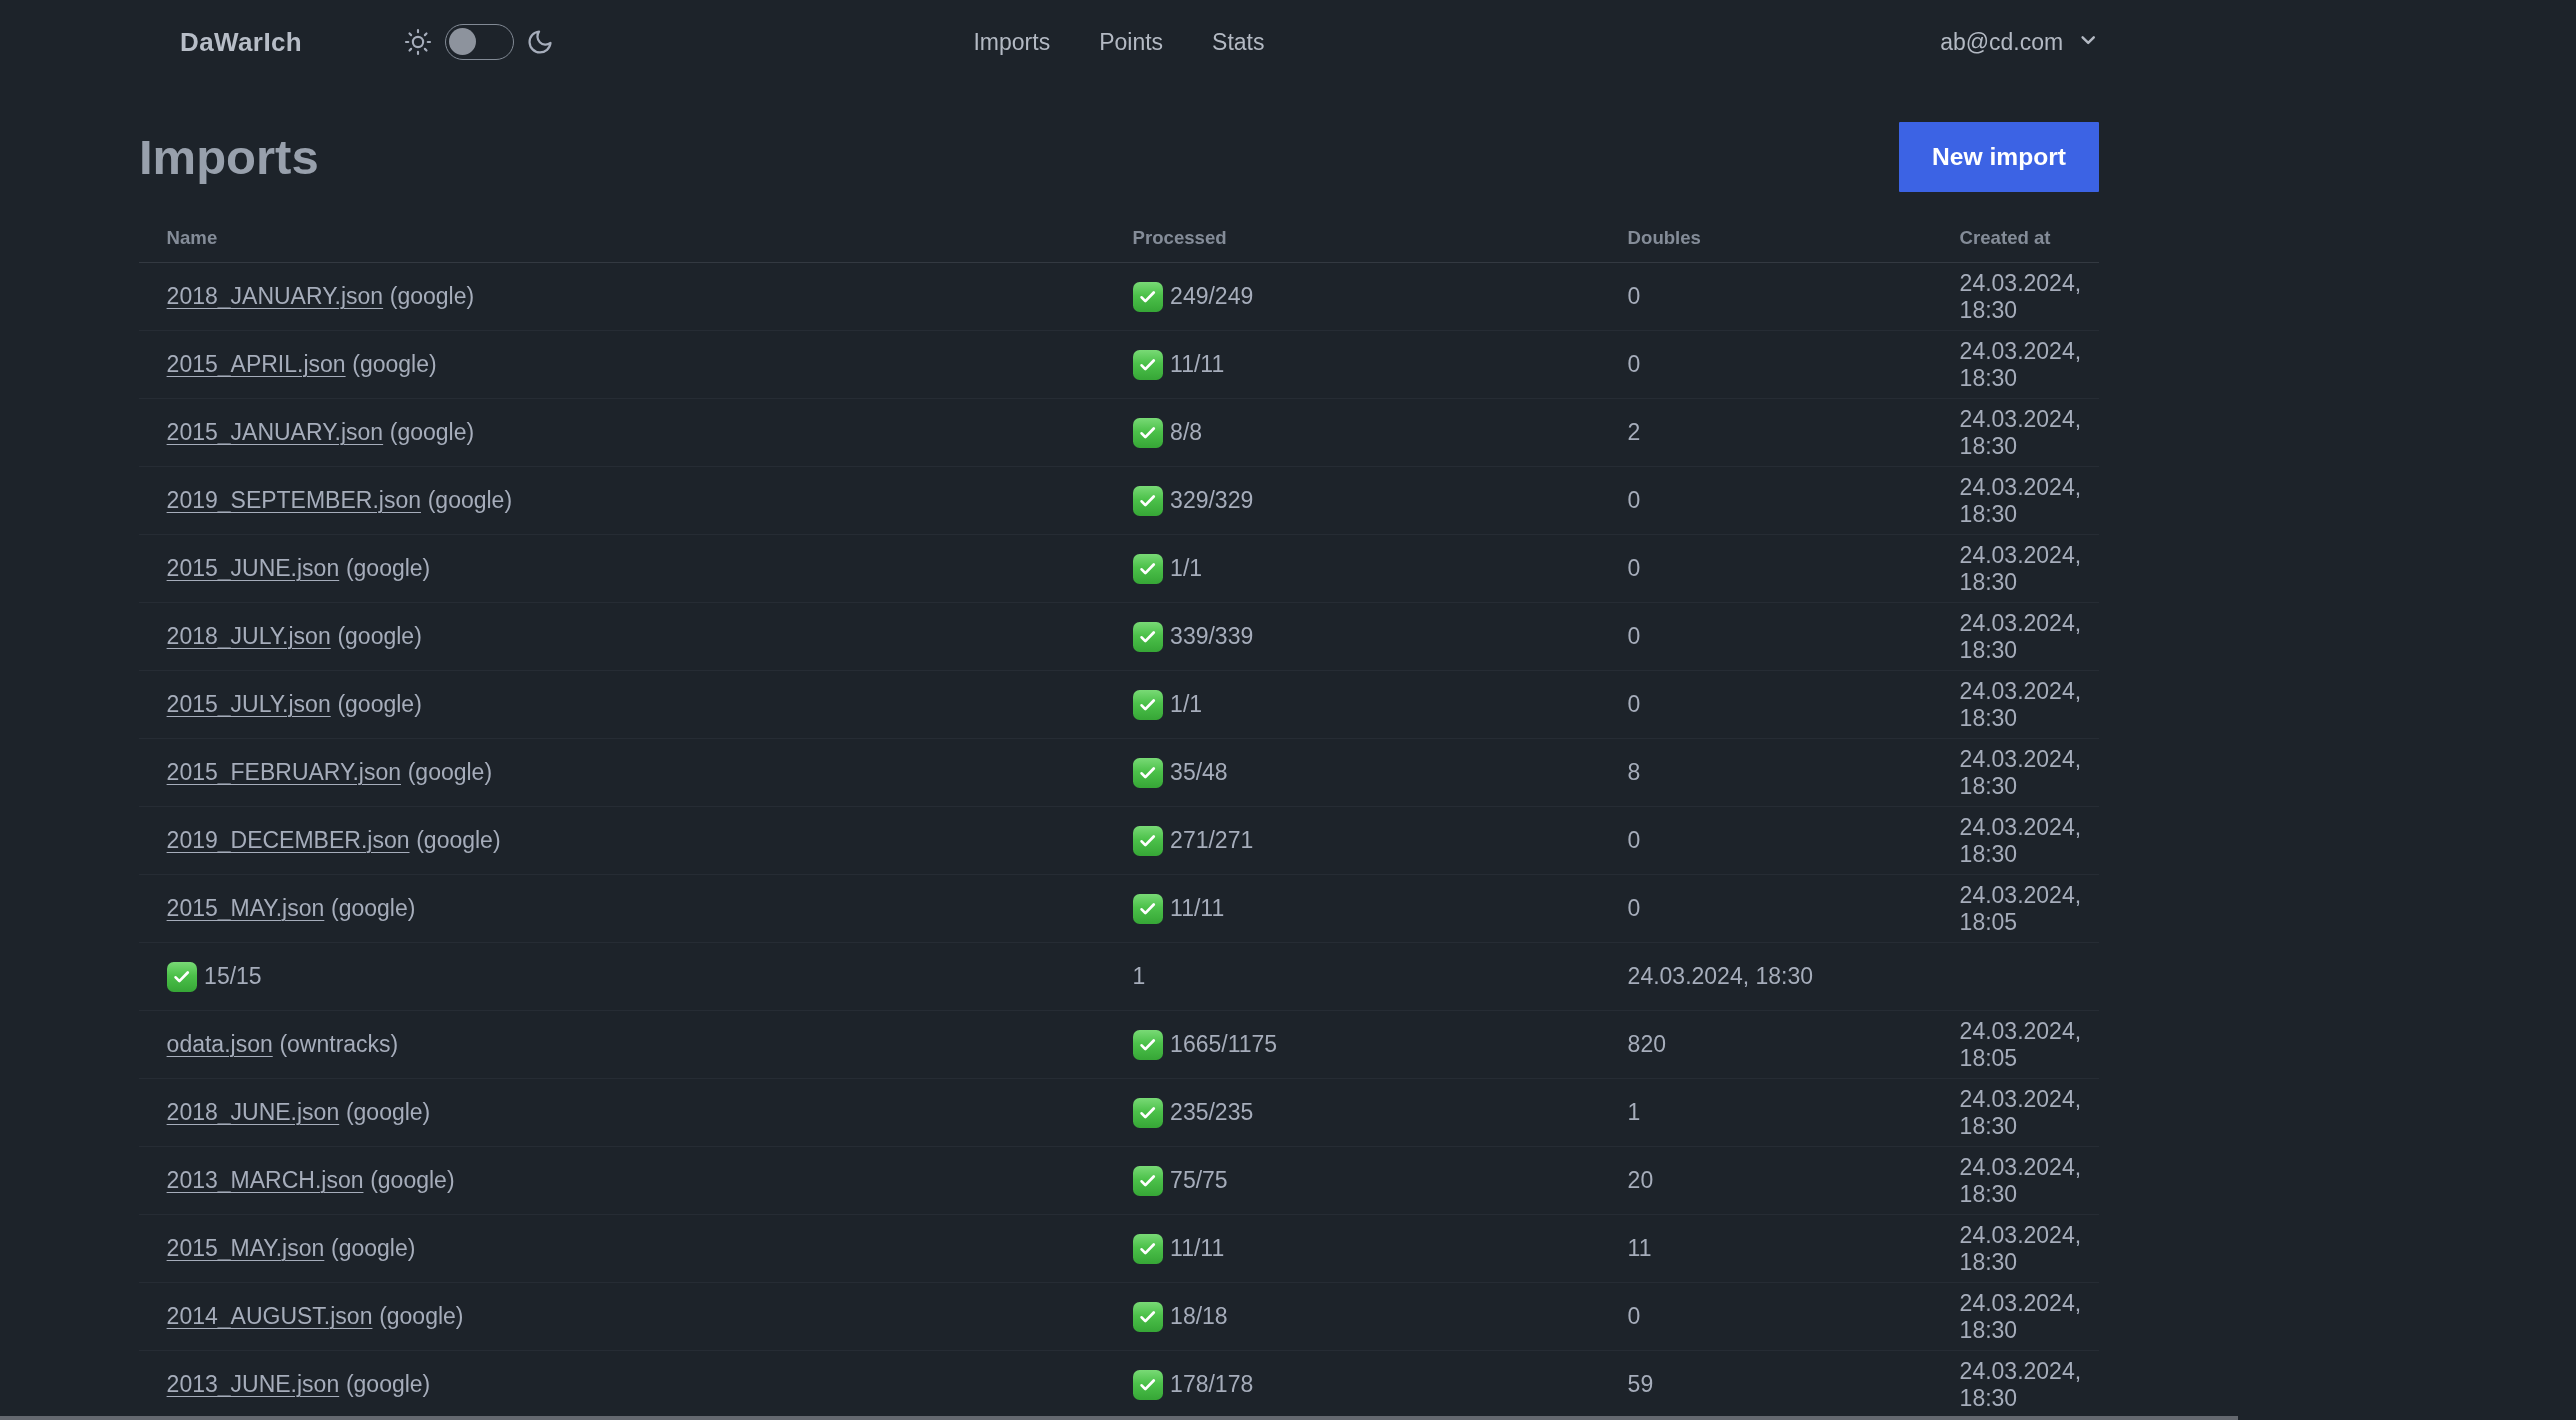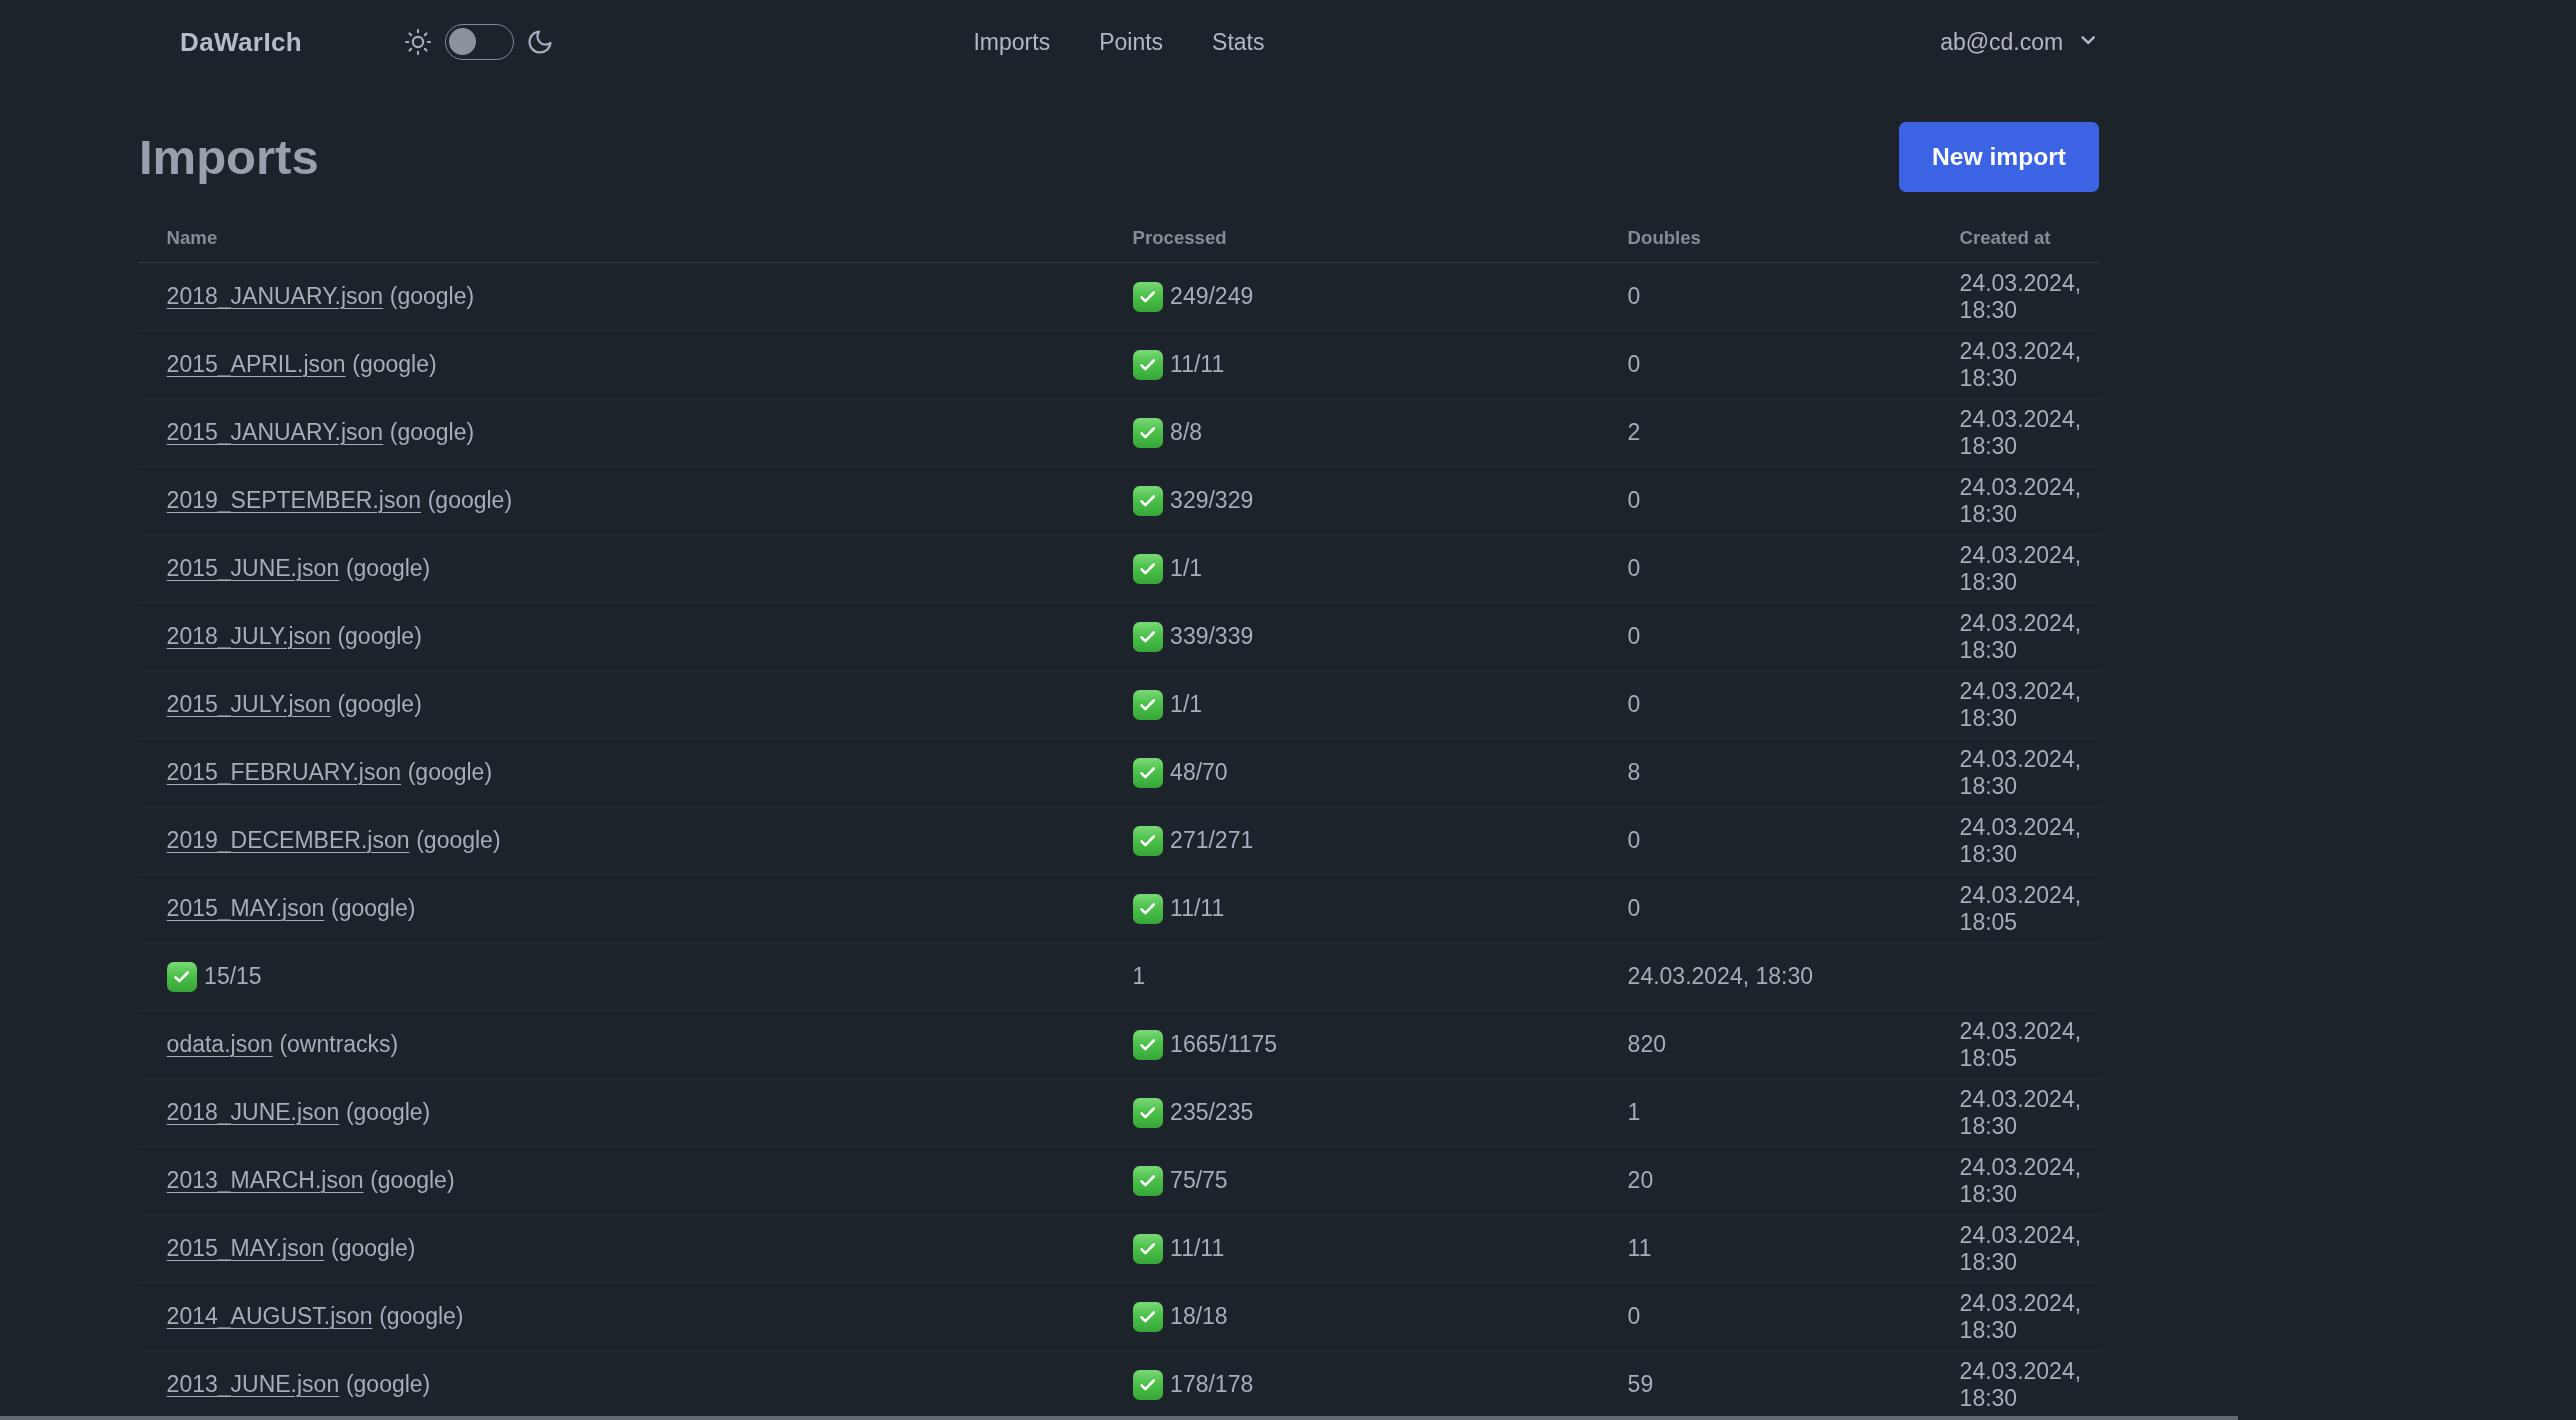--- a/index.html
+++ b/index.html
@@ -32,21 +32,21 @@
   .nav-links a{color:#b3b9c3;text-decoration:none;font-size:23px;cursor:pointer;}
   .account{
     position:absolute;right:139px;top:50%;transform:translateY(-50%);
     display:flex;gap:13.4px;font-size:23px;color:#b3b9c3;cursor:pointer;
   }
   
   .main{margin:0 139px;padding-top:39px;}
   .heading-row{display:flex;justify-content:space-between;align-items:center;height:70px;}
   .page-title{font-size:49px;line-height:57px;font-weight:700;color:#98a0ac;margin:0;}
   .btn-primary{
-    background:#3c63e4;color:#ffffff;border:none;border-radius:7px;
+    background:#3c63e4;color:#ffffff;border:none;border-radius:1px;
     font-size:24.6px;font-weight:600;padding:0 33px;height:70px;cursor:pointer;
     font-family:inherit;
     text-align:center;
   }
   
   .table{margin-top:21px;}
   .thead,.trow{
     display:grid;grid-template-columns:938px 467px 304px 1fr;align-items:center;gap:28px;
   }
   .thead{height:49px;border-bottom:1.5px solid rgba(166,173,187,0.16);}
@@ -259,21 +259,21 @@
           <div class="trow">
     <div class="cell name-cell">
       <a class="file-link">2015_FEBRUARY.json</a><span class="source">(google)</span>
     </div>
     <div class="cell processed-cell">
       <span class="check">
         <svg width="19.4" height="19.4" viewBox="0 0 24 24" fill="none" stroke="#ffffff" stroke-width="3.4" stroke-linecap="round" stroke-linejoin="round">
                   <path d="M4.5 12.8l4.6 4.7L19.5 6.8"></path>
                 </svg>
       </span>
-      <span class="num">48/70</span>
+      <span class="num">35/48</span>
     </div>
     <div class="cell">
       <span class="num">8</span>
     </div>
     <div class="cell">
       <span class="date">24.03.2024, 18:30</span>
     </div>
   </div>
           <div class="trow">
     <div class="cell name-cell">

